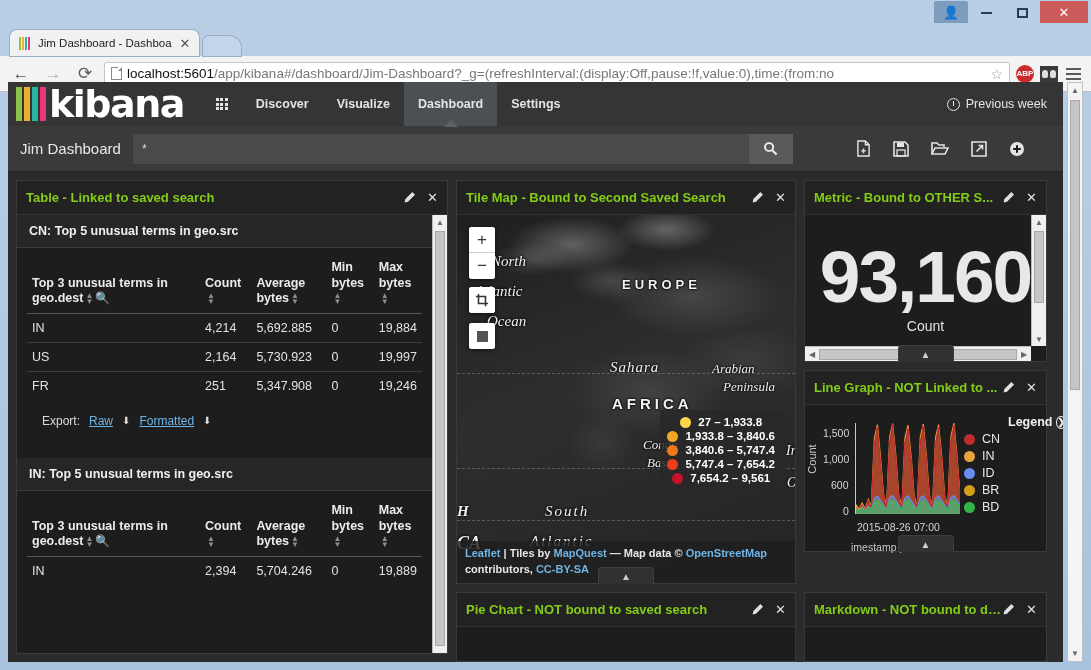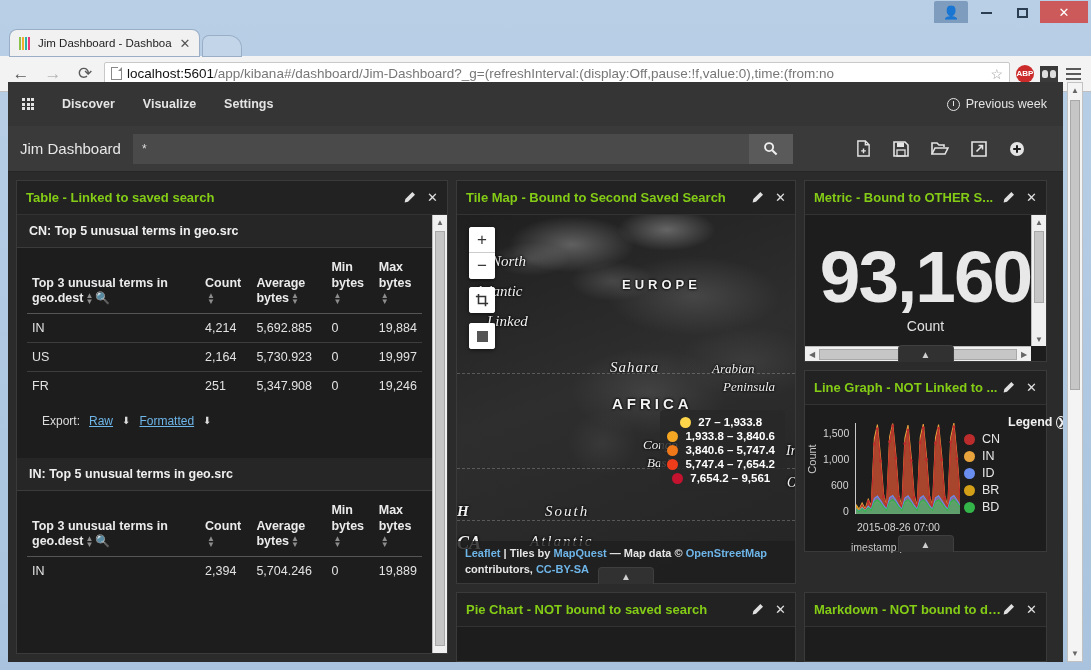--- a/index.html
+++ b/index.html
@@ -274,39 +274,51 @@
     <div class="menu-ic">
         <i></i>
         <i></i>
         <i></i>
       </div>
   </div>
 
   <div class="kb">
 
     <div class="kb-nav">
+      <div class="kb-logo">
+        <span class="logo-bars">
+          <i style="background:#8bc34a"></i>
+            <i style="background:#f0ad2e"></i>
+            <i style="background:#2bb3a3"></i>
+            <i style="background:#e8377a"></i>
+        </span>
+        <span class="logo-word">kibana</span>
+      </div>
       <div class="kb-nav-items">
         <div class="kb-nav-item">
           <span class="grid-ic">
               <i></i>
               <i></i>
               <i></i>
               <i></i>
               <i></i>
               <i></i>
               <i></i>
               <i></i>
               <i></i>
             </span>
         </div>
         <div class="kb-nav-item">
             <span>Discover</span>
           </div>
         <div class="kb-nav-item">
             <span>Visualize</span>
+          </div>
+        <div class="kb-nav-item active">
+            <span>Dashboard</span>
           </div>
         <div class="kb-nav-item">
             <span>Settings</span>
           </div>
       </div>
       <div class="kb-timepicker">
         <span class="clock-ic"></span>
         <span>Previous week</span>
       </div>
     </div>
@@ -468,21 +480,21 @@
 
         <div class="map-canvas">
           <div class="map-tile"></div>
 
           <div class="graticule" style="top:158px;"></div>
           <div class="graticule" style="top:253px;"></div>
           <div class="graticule" style="top:305px;"></div>
 
           <div class="map-label" style="left:34px; top:38px; font-size:15px;">North</div>
           <div class="map-label" style="left:18px; top:68px; font-size:15px;">Atlantic</div>
-          <div class="map-label" style="left:30px; top:98px; font-size:15px;">Linked</div>
+          <div class="map-label" style="left:30px; top:98px; font-size:15px;">Ocean</div>
           <div class="map-label caps" style="left:165px; top:62px; font-size:13px;">EUROPE</div>
           <div class="map-label" style="left:153px; top:144px; font-size:15px; letter-spacing:1px;">Sahara</div>
           <div class="map-label" style="left:255px; top:146px; font-size:13px;">Arabian</div>
           <div class="map-label" style="left:266px; top:164px; font-size:13px;">Peninsula</div>
           <div class="map-label caps" style="left:155px; top:180px; font-size:15px;">AFRICA</div>
           <div class="map-label" style="left:186px; top:222px; font-size:13px;">Congo</div>
           <div class="map-label" style="left:190px; top:240px; font-size:13px;">Basin</div>
           <div class="map-label" style="left:88px; top:288px; font-size:15px; letter-spacing:2px;">South</div>
           <div class="map-label" style="left:73px; top:318px; font-size:15px; letter-spacing:2px;">Atlantic</div>
           <div class="map-label" style="left:329px; top:228px; font-size:14px;">In</div>

